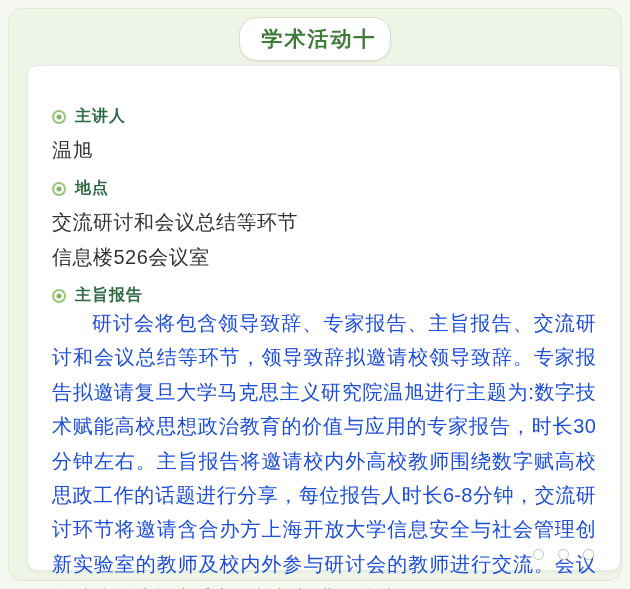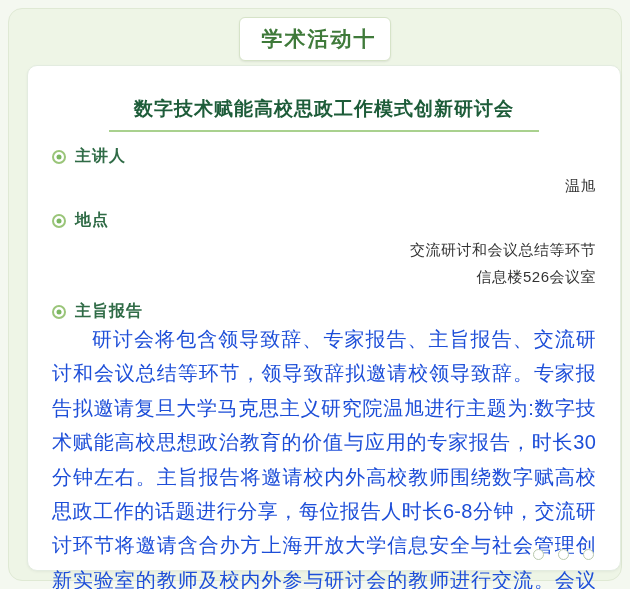--- a/index.html
+++ b/index.html
@@ -32,21 +32,21 @@
   
   .banner {
     position: absolute;
     left: 50%;
     transform: translateX(-50%);
     top: 8px;
     width: 152px;
     height: 44px;
     background: #ffffff;
     border: 1px solid #d6e3c8;
-    border-radius: 6px;
+    border-radius: 18px;
     box-shadow: 0 1px 2px rgba(0,0,0,0.08);
     display: flex;
     align-items: center;
     justify-content: center;
     z-index: 5;
     padding-left: 8px;
   }
   .banner-text {
     font-size: 21px;
     font-weight: bold;
@@ -118,22 +118,22 @@
     background: #7bb661;
   }
   .field-label {
     font-size: 16px;
     font-weight: bold;
     color: #2f6b46;
     letter-spacing: 1px;
   }
 
   .field-value {
-    text-align: right;
-    font-size: 15px;
+    text-align: left;
+    font-size: 20px;
     color: #333333;
     margin-top: 10px;
     letter-spacing: 0.5px;
   }
   .field-value.line2 { margin-top: 8px; }
 
   .summary-body {
     margin-top: 0;
     font-size: 20px;
     line-height: 1.72;
@@ -164,21 +164,20 @@
 <body>
 
 <div class="page-frame">
 
   <div class="banner">
     <span class="banner-text">学术活动十</span>
   </div>
 
   <div class="card">
 
-    <div class="doc-title">数字技术赋能高校思政工作模式创新研讨会</div>
 
     <div class="field">
       <div class="field-head">
         <span class="bullet"></span>
         <span class="field-label">主讲人</span>
       </div>
       <div class="field-value">温旭</div>
     </div>
 
 

